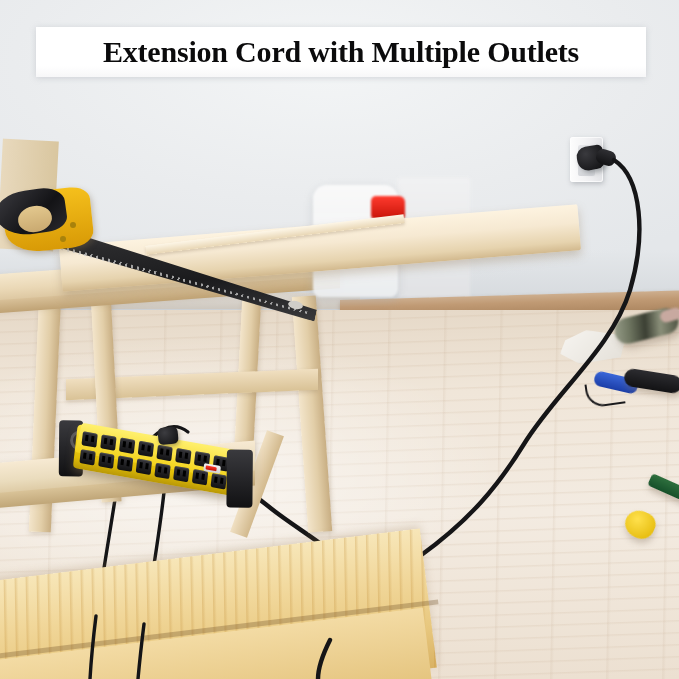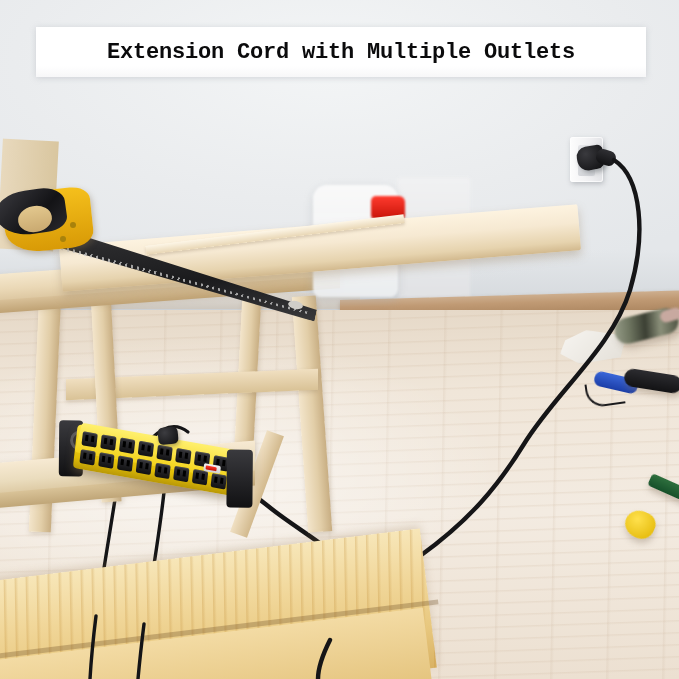--- a/index.html
+++ b/index.html
@@ -349,23 +349,23 @@
   }
 
   
   .banner{
     position:absolute;left:36px;top:27px;width:610px;height:50px;
     background:linear-gradient(to bottom,#ffffff 0%,#ffffff 78%,#f7f7f8 100%);
     display:flex;align-items:center;justify-content:center;
     box-shadow:0 1px 6px rgba(150,155,162,.35);
   }
   .banner-text{
-    font-family:Liberation Mono, monospace;
+    font-family:Liberation Serif, serif;
     font-weight:bold;
-    font-size:22px;
+    font-size:30px;
     letter-spacing:-0.2px;
     color:#0b0b0c;
     white-space:nowrap;
   }
 </style>
 </head>
 <body>
 
 <div id="scene">
 

